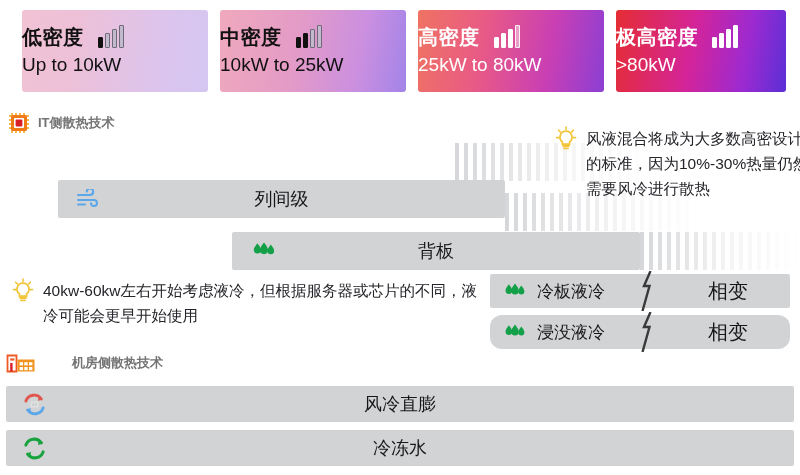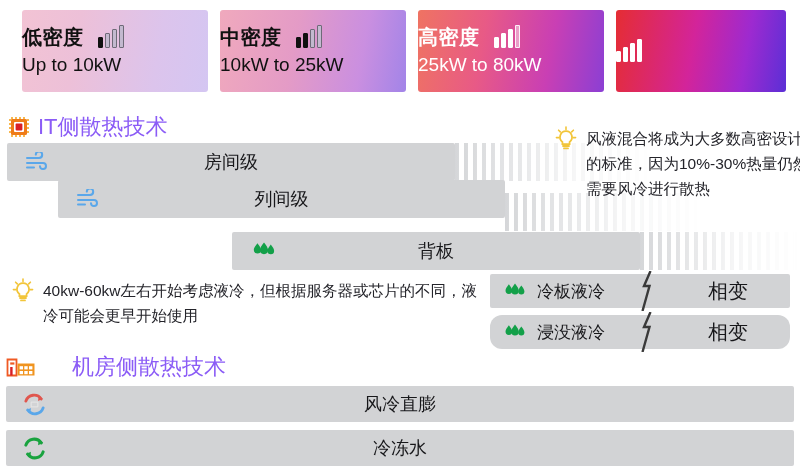--- a/index.html
+++ b/index.html
@@ -45,21 +45,21 @@
   .bars i:nth-child(2){height:15px;}
   .bars i:nth-child(3){height:19px;}
   .bars i:nth-child(4){height:23px;}
   .bars.dark i{background:#c3b9cf;border:1px solid #6e6a78;box-sizing:border-box;}
   .bars.dark i.on{background:#111111;border-color:#111111;}
   .bars.light i{background:rgba(255,255,255,.45);border:1px solid rgba(255,255,255,.85);box-sizing:border-box;}
   .bars.light i.on{background:#ffffff;border-color:#ffffff;}
 
   
   .sec-head{position:absolute;display:flex;align-items:center;gap:8px;}
-  .sec-head .sec-label{font-size:22px;font-weight:normal;color:#8b5cf6;}
+  .sec-head .sec-label{font-size:13px;font-weight:bold;color:#737373;}
   #it-head{left:8px;top:112px;}
   #room-head{left:6px;top:352px;gap:36px;}
 
   .icon-chip{width:22px;height:22px;position:relative;flex:0 0 auto;}
   .icon-bldg{width:30px;height:22px;position:relative;flex:0 0 auto;}
 
   
   .row{
     position:absolute;height:38px;border-radius:2px;
     display:flex;align-items:center;
@@ -156,27 +156,29 @@
             <i class="on"></i>
             <i class="on"></i>
             <i></i>
         </span>
       </div>
       <div class="card-sub">25kW to 80kW</div>
     </div>
 
     <div class="card card-4 light">
       <div class="card-top">
+        <span class="card-title">极高密度</span>
         <span class="bars light">
           <i class="on"></i>
             <i class="on"></i>
             <i class="on"></i>
             <i class="on"></i>
         </span>
       </div>
+      <div class="card-sub">&gt;80kW</div>
     </div>
   </div>
 
   <div class="sec-head" id="it-head">
     <span class="icon-chip">
       <svg viewBox="0 0 22 22" width="22" height="22" aria-hidden="true">
         <g stroke="#f5a623" stroke-width="1.6">
           <line x1="4" y1="1" x2="4" y2="3.4"></line>
             <line x1="8" y1="1" x2="8" y2="3.4"></line>
           <line x1="12" y1="1" x2="12" y2="3.4"></line>
@@ -195,32 +197,20 @@
             <line x1="18.6" y1="16" x2="21" y2="16"></line>
         </g>
         <rect x="3" y="3" width="16" height="16" rx="1.5" fill="#ef7b18"></rect>
         <rect x="6" y="6" width="10" height="10" rx="1" fill="#ffffff"></rect>
         <rect x="7.6" y="7.6" width="6.8" height="6.8" rx="0.8" fill="#d91f26"></rect>
       </svg>
     </span>
     <span class="sec-label">IT侧散热技术</span>
   </div>
 
-  <div class="row" id="row-room">
-    <span class="row-ico">
-      <svg viewBox="0 0 26 20" width="26" height="20" aria-hidden="true">
-        <g fill="none" stroke="#5aa7ea" stroke-width="2" stroke-linecap="round">
-          <path d="M2 6h12a3.2 3.2 0 1 0-3.2-3.4"></path>
-          <path d="M2 11h16a3 3 0 1 1-3 3.2"></path>
-          <path d="M2 15.5h7"></path>
-        </g>
-      </svg>
-    </span>
-    <span class="row-label">房间级</span>
-  </div>
   <div class="fade" id="fade-room"></div>
 
   <div class="row" id="row-inrow">
     <span class="row-ico">
       <svg viewBox="0 0 26 20" width="26" height="20" aria-hidden="true">
         <g fill="none" stroke="#5aa7ea" stroke-width="2" stroke-linecap="round">
           <path d="M2 6h12a3.2 3.2 0 1 0-3.2-3.4"></path>
           <path d="M2 11h16a3 3 0 1 1-3 3.2"></path>
           <path d="M2 15.5h7"></path>
         </g>

